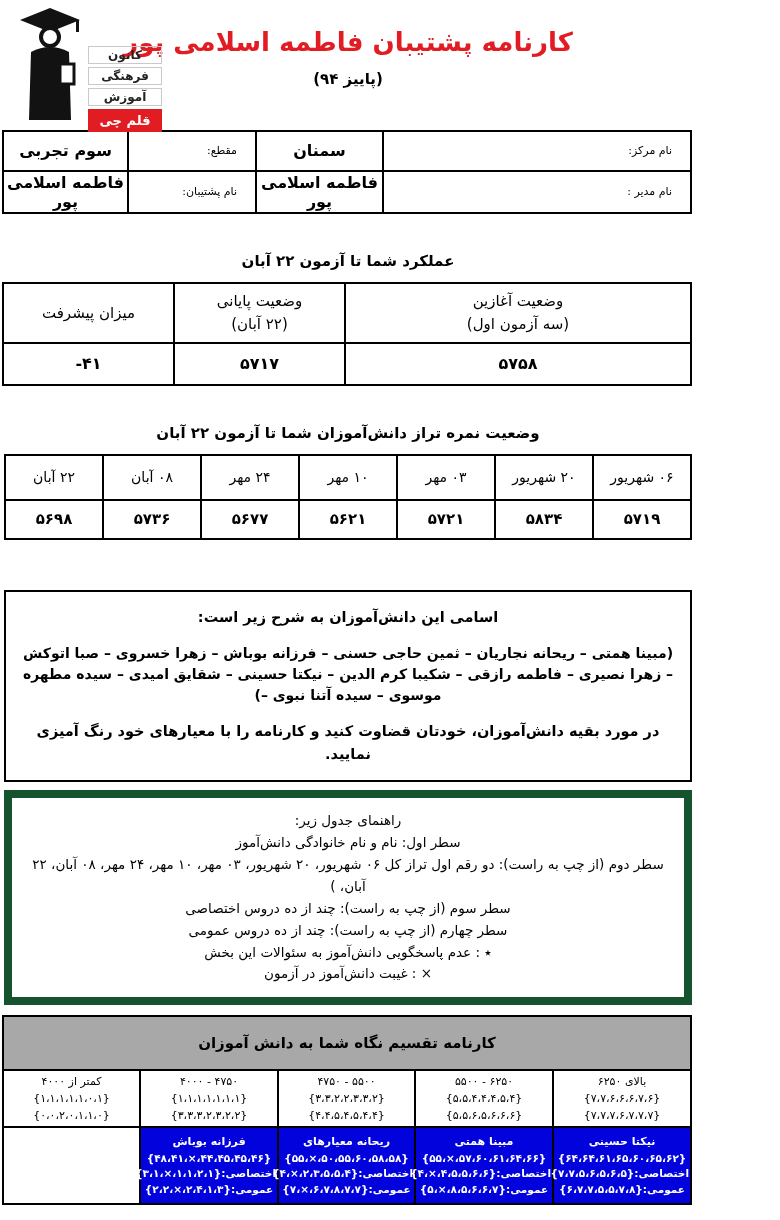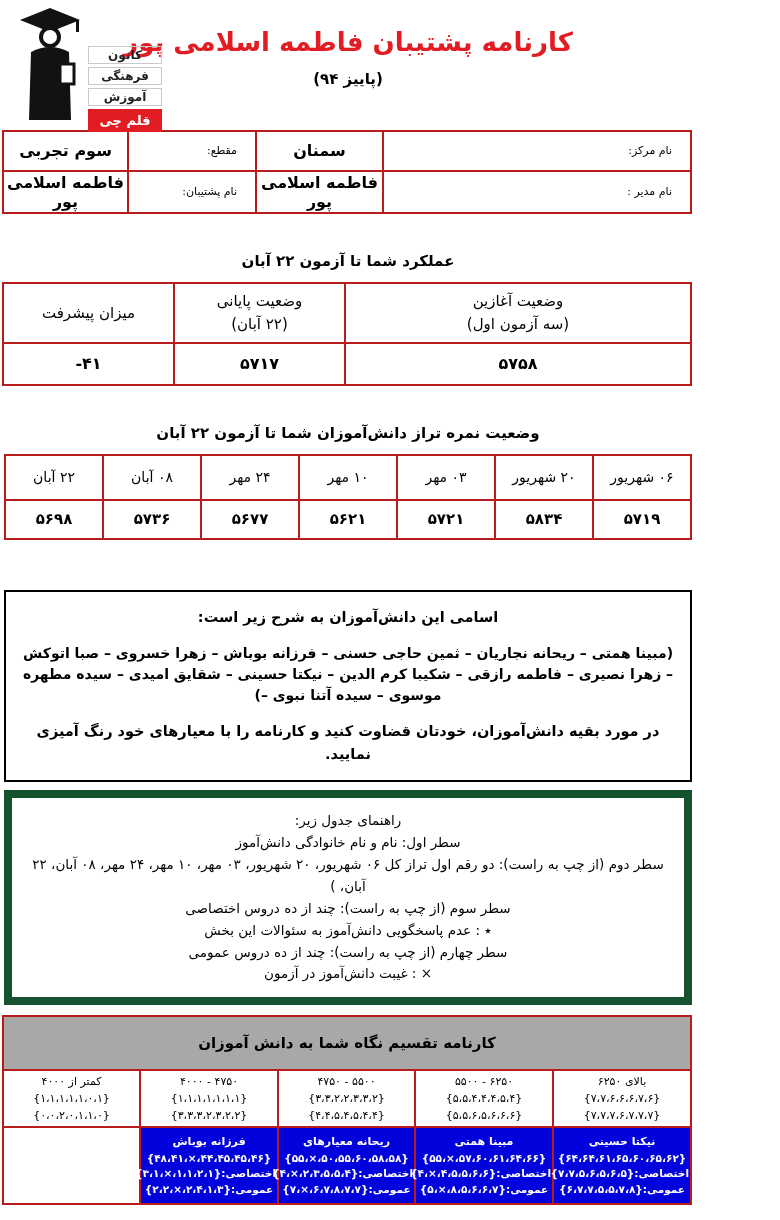--- a/index.html
+++ b/index.html
@@ -17,21 +17,21 @@
                padding:1px 2px; color:#222; direction:rtl; }
   .logo-badge { background:#e11c22; color:#fff; font-size:13px; font-weight:bold;
                 text-align:center; padding:4px 2px; direction:rtl; }
 
   
   .page-title { text-align:center; color:#e11c22; font-weight:bold; font-size:26px; line-height:1.3; }
   .page-subtitle { text-align:center; font-weight:bold; font-size:15px; margin-top:10px; }
 
   
   table { border-collapse:collapse; table-layout:fixed; width:688px; direction:rtl; }
-  td { border:2px solid #b91c1c; vertical-align:middle; }
+  td { border:2px solid #000000; vertical-align:middle; }
 
   .info-table { margin-top:42px; }
   .info-table td { height:40px; }
   .td-label { font-size:11px; text-align:start; padding-right:18px; }
   .td-value { font-size:16px; font-weight:bold; text-align:center; }
 
   .section-title { text-align:center; font-weight:bold; font-size:15px; margin-top:38px; }
 
   .perf-table { margin-top:12px; }
   .perf-table .hd { height:60px; text-align:center; font-size:15px; line-height:1.5; }
@@ -167,22 +167,22 @@
     <div class="note-line">اسامی این دانش‌آموزان به شرح زیر است:</div>
     <div class="note-names">(مبینا همتی – ریحانه نجاریان – ثمین حاجی حسنی – فرزانه بوباش – زهرا خسروی – صبا اتوکش – زهرا نصیری – فاطمه رازقی – شکیبا کرم الدین – نیکتا حسینی – شقایق امیدی – سیده مطهره موسوی – سیده آتنا نبوی –)</div>
     <div class="note-line">در مورد بقیه دانش‌آموزان، خودتان قضاوت کنید و کارنامه را با معیارهای خود رنگ آمیزی نمایید.</div>
   </div>
 
   <div class="guide-box">
     <div>راهنمای جدول زیر:</div>
     <div>سطر اول: نام و نام خانوادگی دانش‌آموز</div>
     <div>سطر دوم (از چپ به راست): دو رقم اول تراز کل ۰۶ شهریور، ۲۰ شهریور، ۰۳ مهر، ۱۰ مهر، ۲۴ مهر، ۰۸ آبان، ۲۲ آبان، )</div>
     <div>سطر سوم (از چپ به راست): چند از ده دروس اختصاصی</div>
+    <div>سطر چهارم (از چپ به راست): چند از ده دروس عمومی</div>
     <div>٭ : عدم پاسخگویی دانش‌آموز به سئوالات این بخش</div>
-    <div>سطر چهارم (از چپ به راست): چند از ده دروس عمومی</div>
     <div>× : غیبت دانش‌آموز در آزمون</div>
   </div>
 
   <table class="dist-table">
     <colgroup>
         <col style="width:138px">
         <col style="width:138px">
         <col style="width:137px">
         <col style="width:138px">
         <col style="width:137px">

